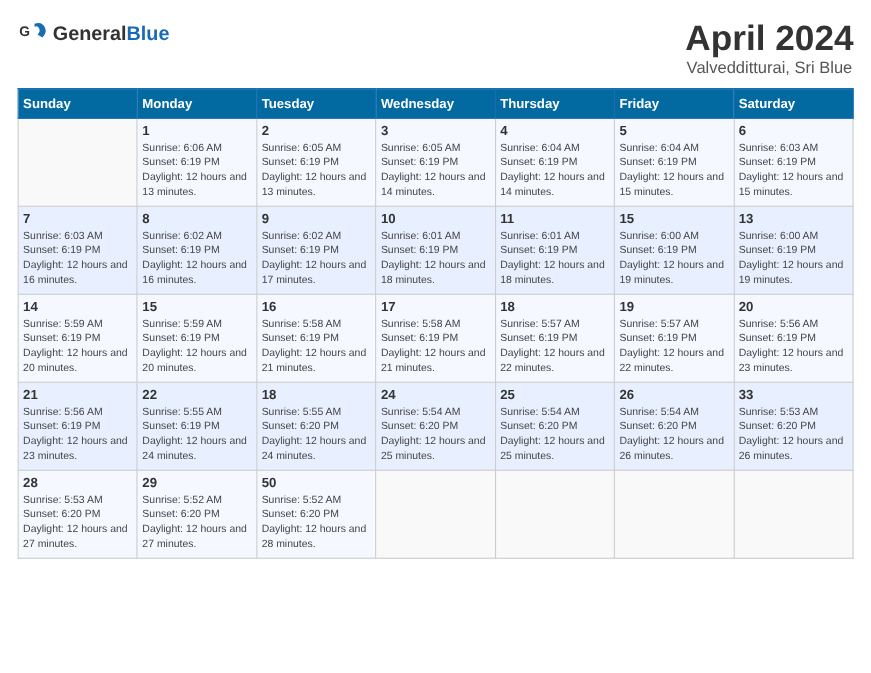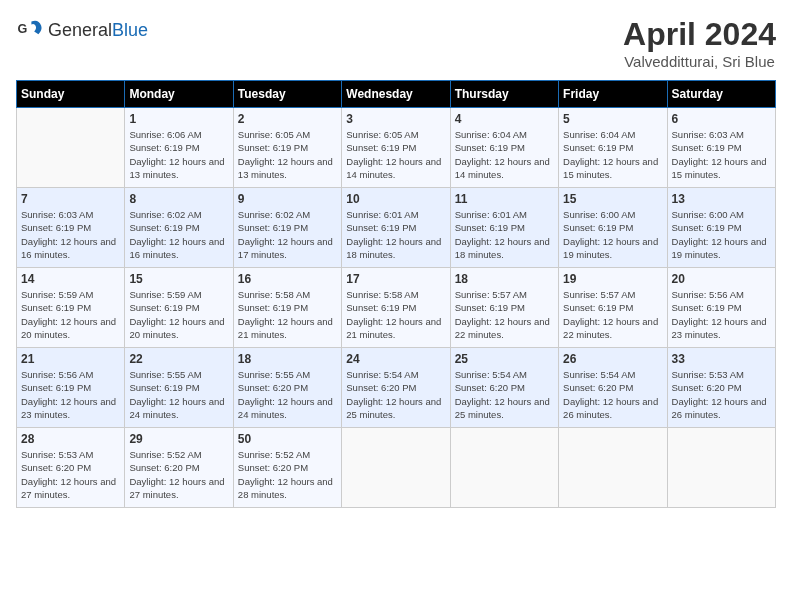--- a/index.html
+++ b/index.html
@@ -16,26 +16,26 @@
       align-items: flex-start;
       margin-bottom: 10px;
     }
     .logo {
       display: flex;
       align-items: center;
       gap: 4px;
     }
     .logo-text-general {
       font-size: 18px;
-      font-weight: normal;
+      font-weight: bold;
       color: #333;
     }
     .logo-text-blue {
       font-size: 18px;
-      font-weight: normal;
+      font-weight: bold;
       color: #1a6bb5;
     }
     .logo-icon {
       width: 28px;
       height: 28px;
     }
     .title-area {
       text-align: center;
     }
     .month-title {
@@ -46,21 +46,21 @@
     .subtitle {
       font-size: 15px;
       color: #555;
     }
     table {
       width: 100%;
       border-collapse: collapse;
       table-layout: fixed;
     }
     thead tr th {
-      background-color: #000000;
+      background-color: #0369a1;
       color: #fff;
       font-size: 12px;
       font-weight: bold;
       padding: 6px 4px;
       text-align: left;
       border: 1px solid #1a6bb5;
       margin-top: 37px;
     }
     tbody tr td {
       border: 1px solid #ccc;

